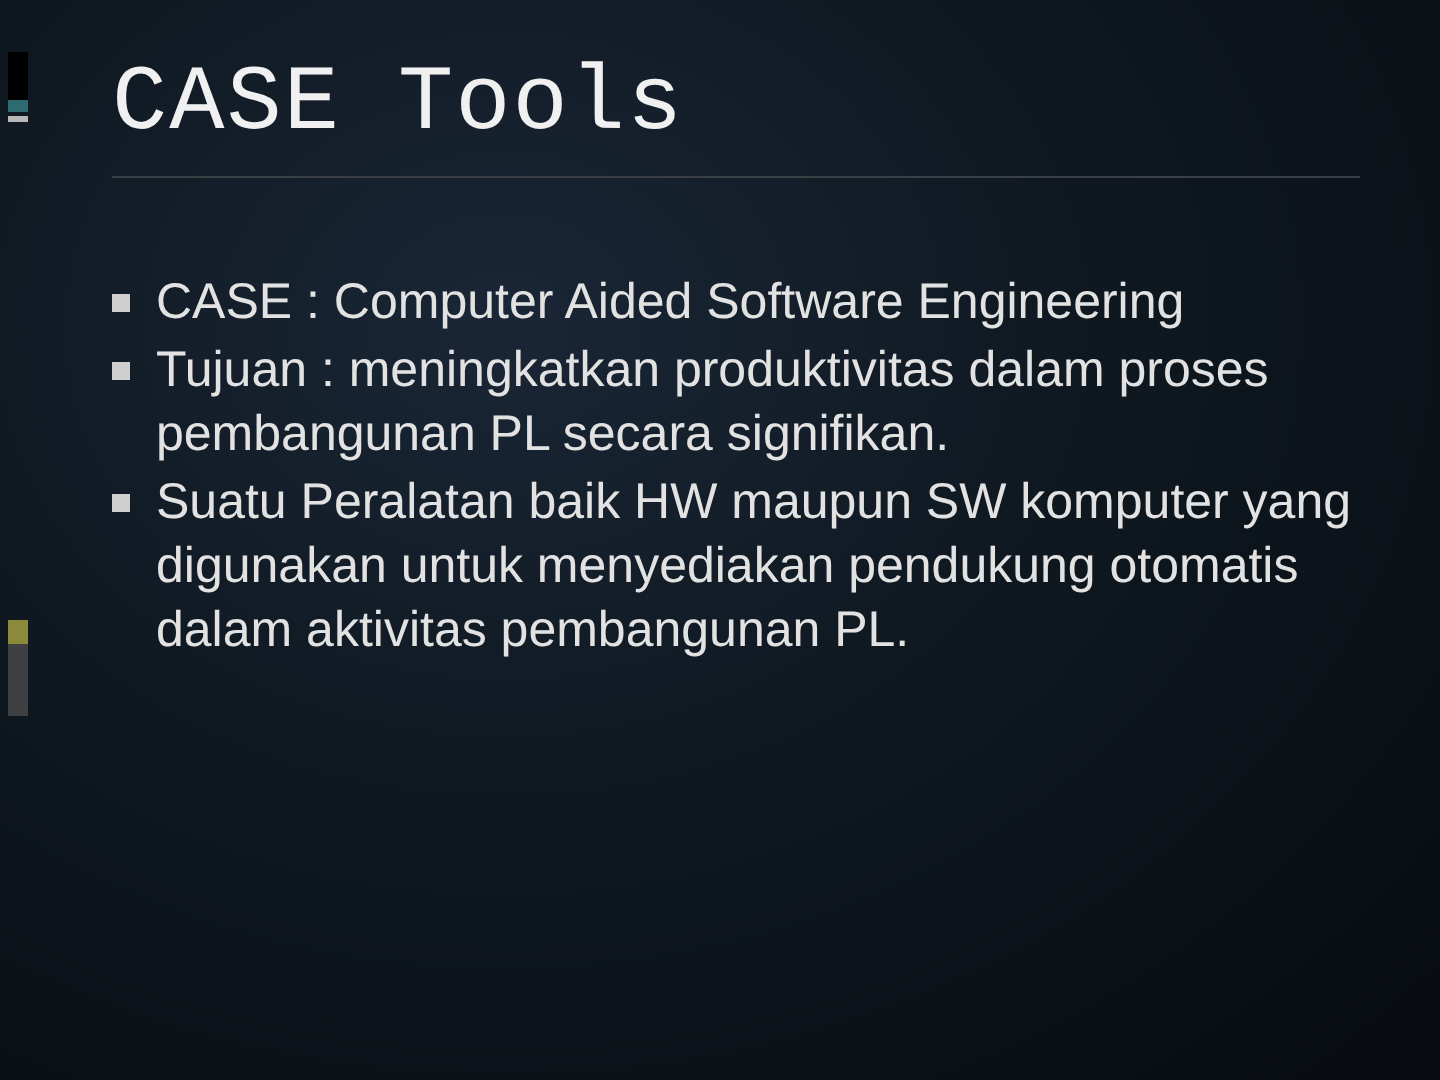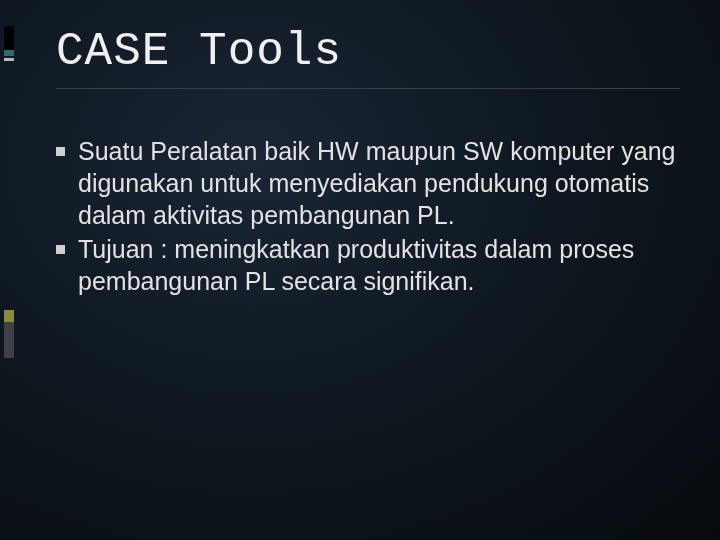--- a/index.html
+++ b/index.html
@@ -84,16 +84,17 @@
 
 <div class="side-accent-2">
   <div class="seg olive"></div>
   <div class="seg gray2"></div>
 </div>
 
 <div class="content">
   <h1 class="title">CASE Tools</h1>
   <div class="rule"></div>
   <ul class="bullets">
+    <li>CASE : Computer Aided Software Engineering</li>
+    <li>Tujuan : meningkatkan produktivitas dalam proses pembangunan PL secara signifikan.</li>
     <li>Suatu Peralatan baik HW maupun SW komputer yang digunakan untuk menyediakan pendukung otomatis dalam aktivitas pembangunan PL.</li>
-    <li>Tujuan : meningkatkan produktivitas dalam proses pembangunan PL secara signifikan.</li>
   </ul>
 </div>
 
 </body></html>

